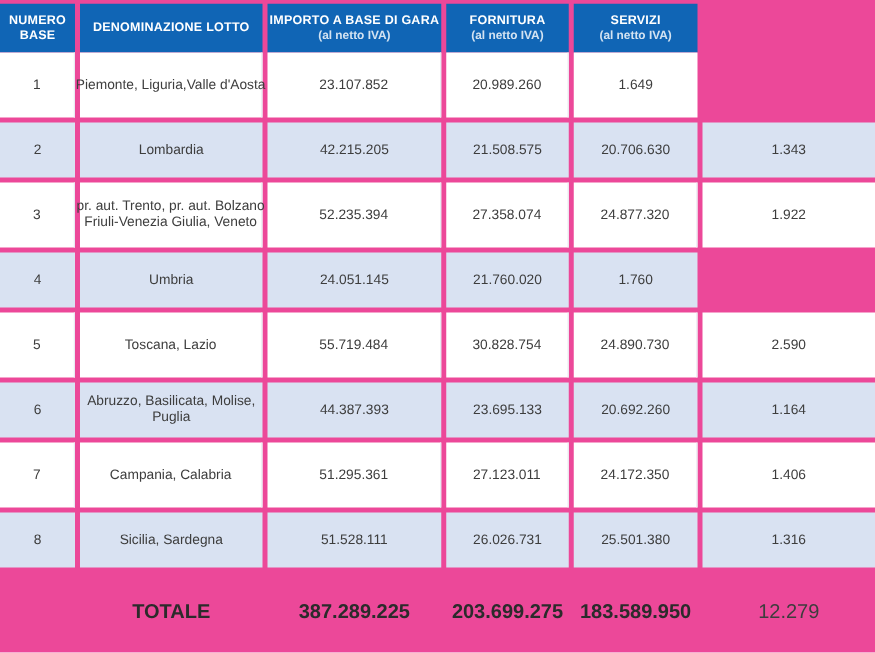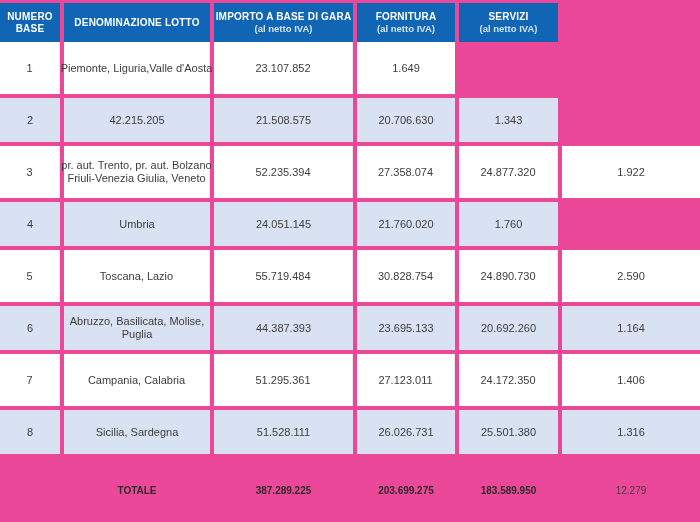--- a/index.html
+++ b/index.html
@@ -85,21 +85,21 @@
   
   .total-row {
     height: 64px;
   }
   .total-row .cell {
     display: flex;
     flex-direction: column;
     justify-content: center;
     align-items: center;
     text-align: center;
-    font-size: 10px;
+    font-size: 16px;
   }
   .total-bold {
     font-weight: bold;
     color: #2b2b2b;
   }
 </style>
 </head>
 <body>
 
 <div class="page">
@@ -126,25 +126,30 @@
     </div>
   </div>
 
   <div class="grid-row data-row plain">
     <div class="cell">1</div>
     <div class="cell">
       <span class="name-line">Piemonte, Liguria,Valle d'Aosta</span>
       <span class="name-line"></span>
     </div>
     <div class="cell">23.107.852</div>
+    <div class="cell">20.989.260</div>
     <div class="cell">1.649</div>
   </div>
 
   <div class="grid-row data-row alt">
     <div class="cell">2</div>
+    <div class="cell">
+      <span class="name-line">Lombardia</span>
+      <span class="name-line"></span>
+    </div>
     <div class="cell">42.215.205</div>
     <div class="cell">21.508.575</div>
     <div class="cell">20.706.630</div>
     <div class="cell">1.343</div>
   </div>
 
   <div class="grid-row data-row plain">
     <div class="cell">3</div>
     <div class="cell">
       <span class="name-line">pr. aut. Trento, pr. aut. Bolzano</span>

